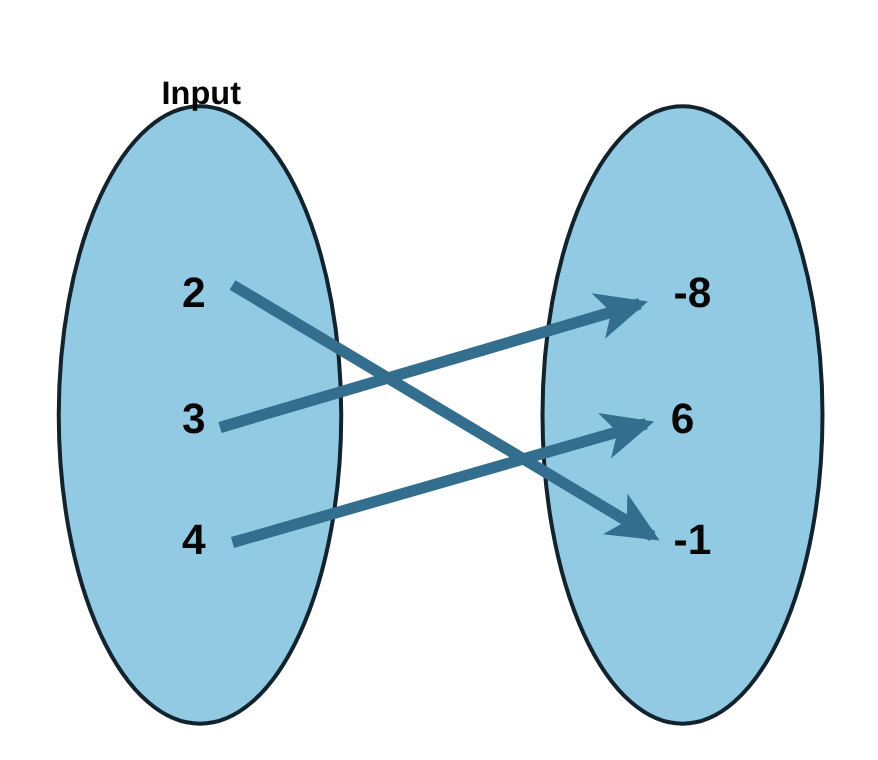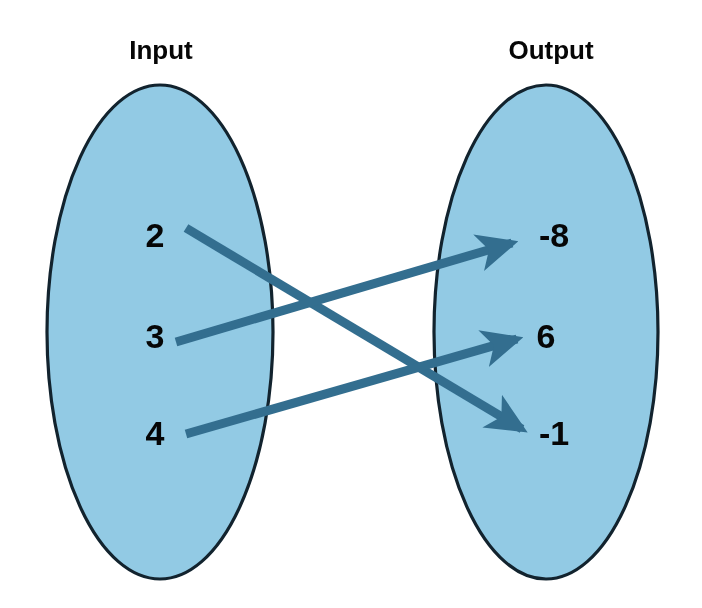--- a/index.html
+++ b/index.html
@@ -26,20 +26,21 @@
   }
   .set-title {
     position: absolute;
     font-size: 26px;
     font-weight: bold;
     color: #0a0a0a;
     letter-spacing: 0px;
     white-space: nowrap;
     transform: translate(-50%, -50%);
     text-align: center;
+    margin-top: 25px;
   }
   .node-value {
     position: absolute;
     font-size: 34px;
     font-weight: bold;
     color: #060606;
     white-space: nowrap;
     transform: translate(-50%, -50%);
     text-align: center;
   }
@@ -61,21 +62,20 @@
     <ellipse id="ellipse-output" cx="546" cy="332" rx="112" ry="247" fill="#92CAE4" stroke="#12232E" stroke-width="3.2"></ellipse>
 
     <g id="arrow-group">
       <line id="arrow-0" x1="186" y1="228" x2="522" y2="429" stroke="#336E8F" stroke-width="9" marker-end="url(#arrowhead)"></line>
       <line id="arrow-1" x1="176" y1="342" x2="512" y2="243" stroke="#336E8F" stroke-width="9" marker-end="url(#arrowhead)"></line>
       <line id="arrow-2" x1="186" y1="434" x2="517" y2="339" stroke="#336E8F" stroke-width="9" marker-end="url(#arrowhead)"></line>
     </g>
   </svg>
 
   <div class="set-title" id="title-input" style="left: 161px; top: 50px; color: rgb(6, 6, 6);">Input</div>
-  <div class="set-title" id="title-output" style="left: 551px; top: 50px; color: rgb(6, 6, 6);">Output</div>
 
   <div class="node-value" style="left: 155px; top: 235px; color: rgb(6, 6, 6);">2</div>
   <div class="node-value" style="left: 155px; top: 336px; color: rgb(6, 6, 6);">3</div>
   <div class="node-value" style="left: 155px; top: 433px; color: rgb(6, 6, 6);">4</div>
 
   <div class="node-value" style="left: 554px; top: 235px; color: rgb(6, 6, 6);">-8</div>
   <div class="node-value" style="left: 546px; top: 336px; color: rgb(6, 6, 6);">6</div>
   <div class="node-value" style="left: 554px; top: 433px; color: rgb(6, 6, 6);">-1</div>
 
 </div>

